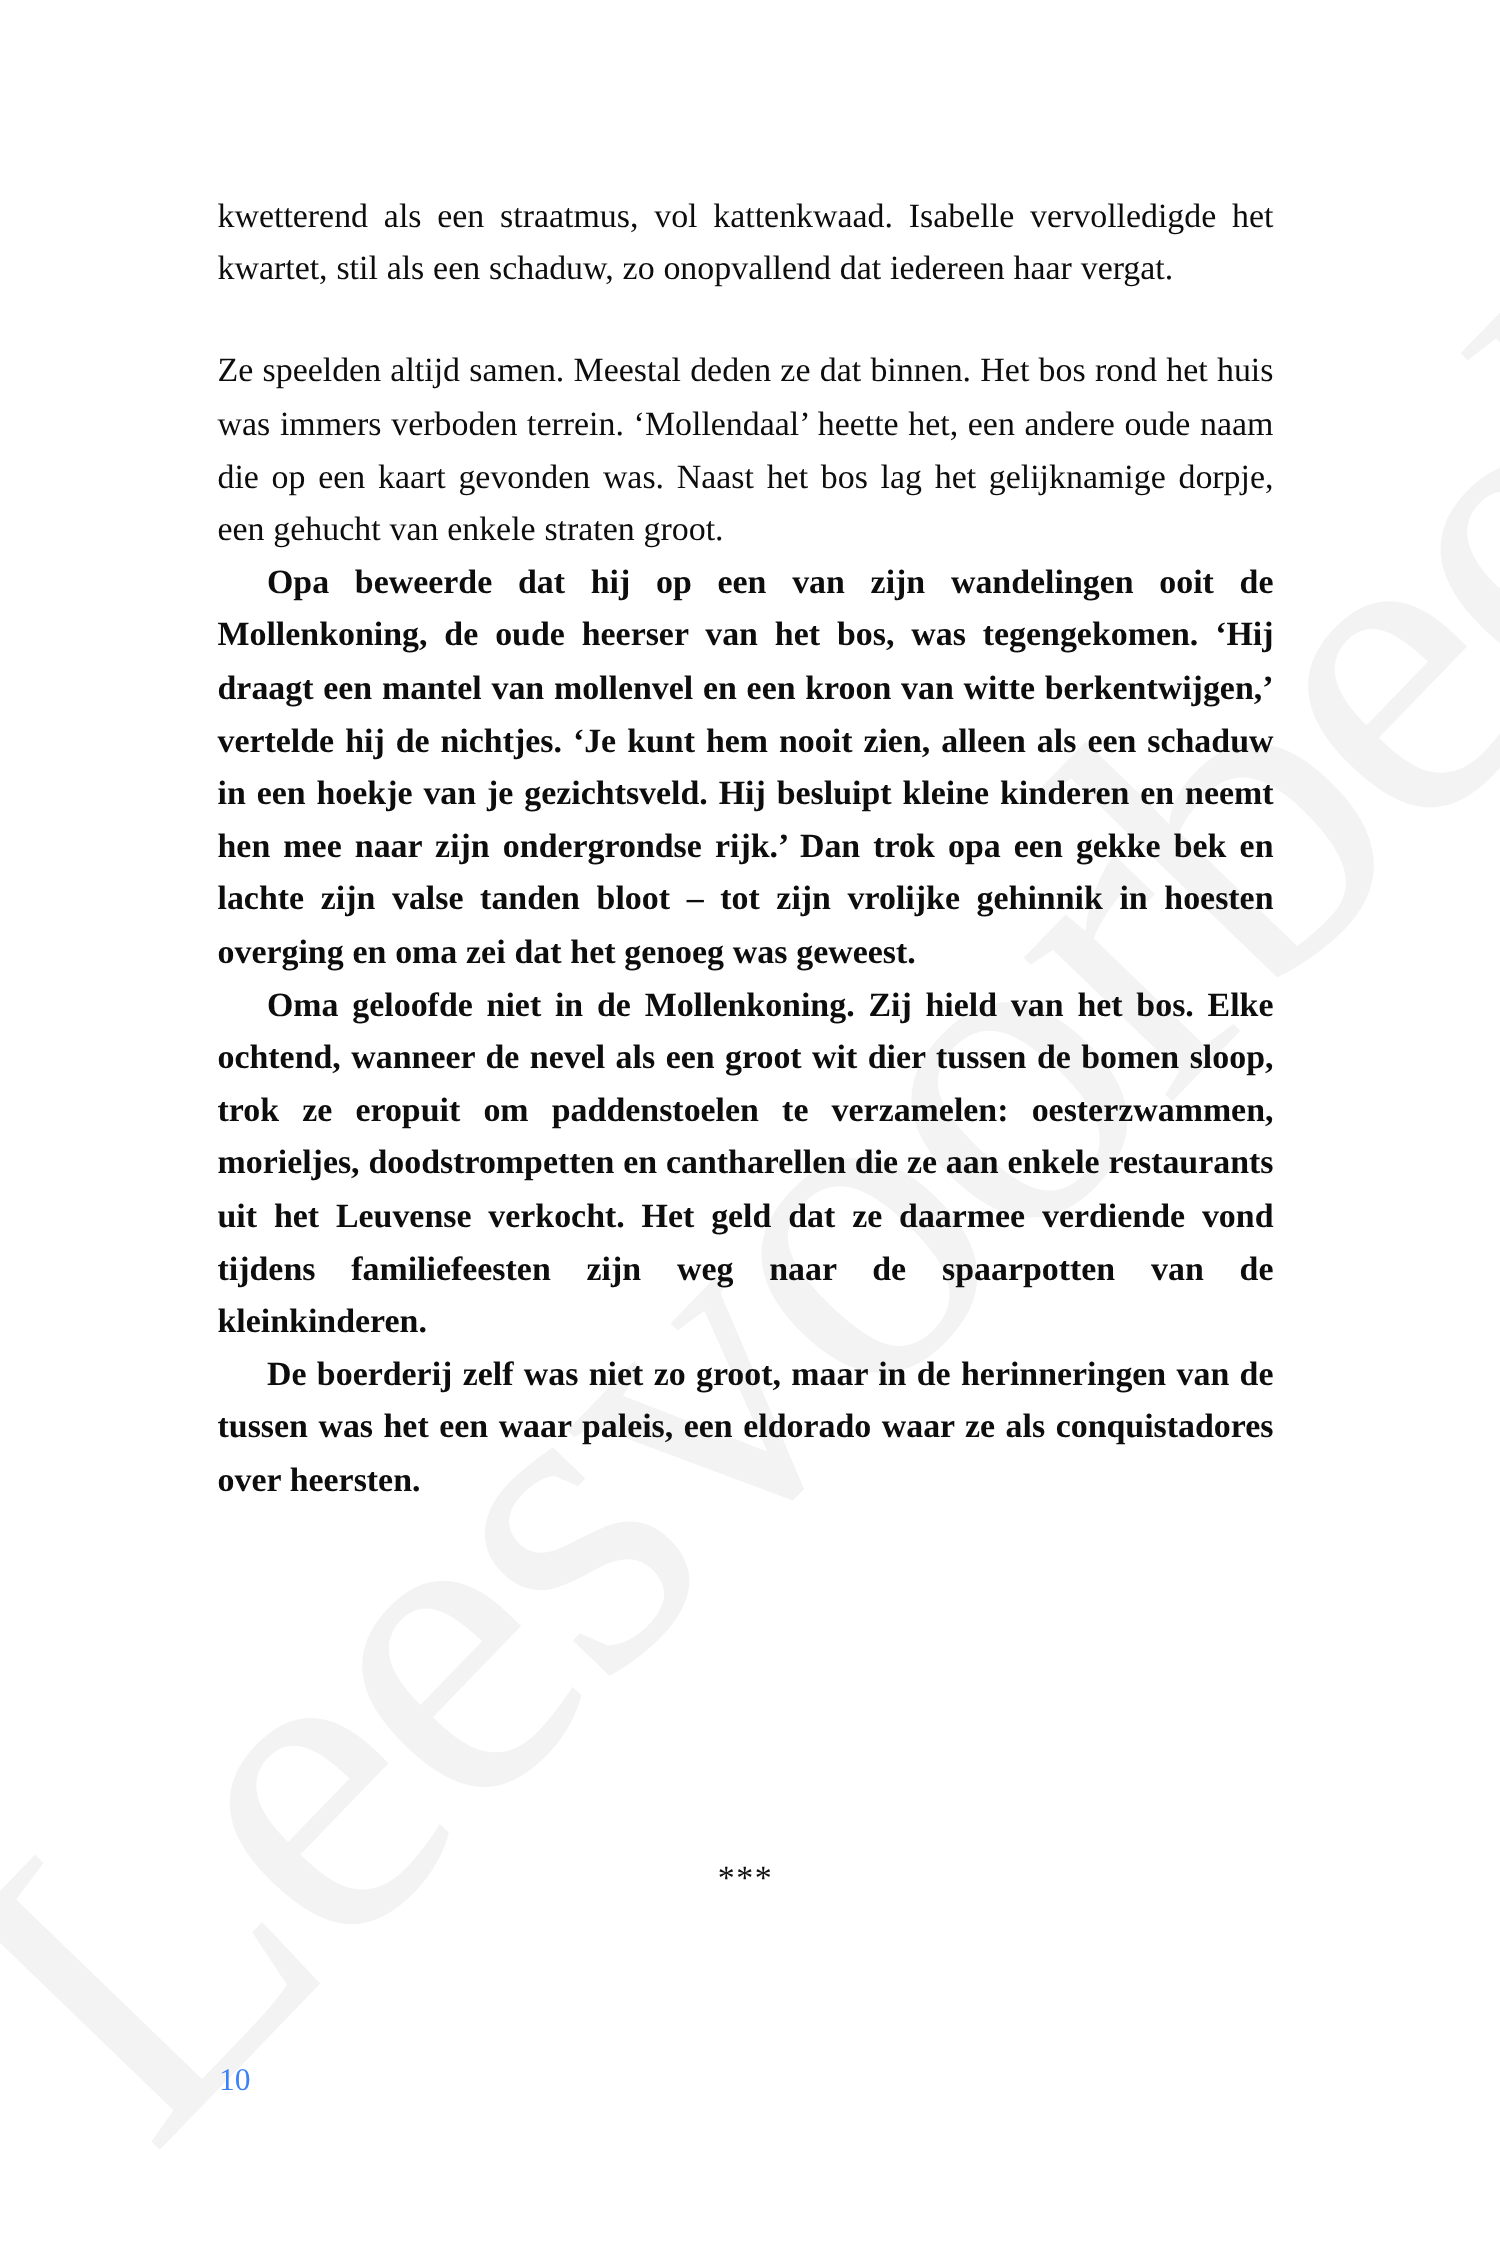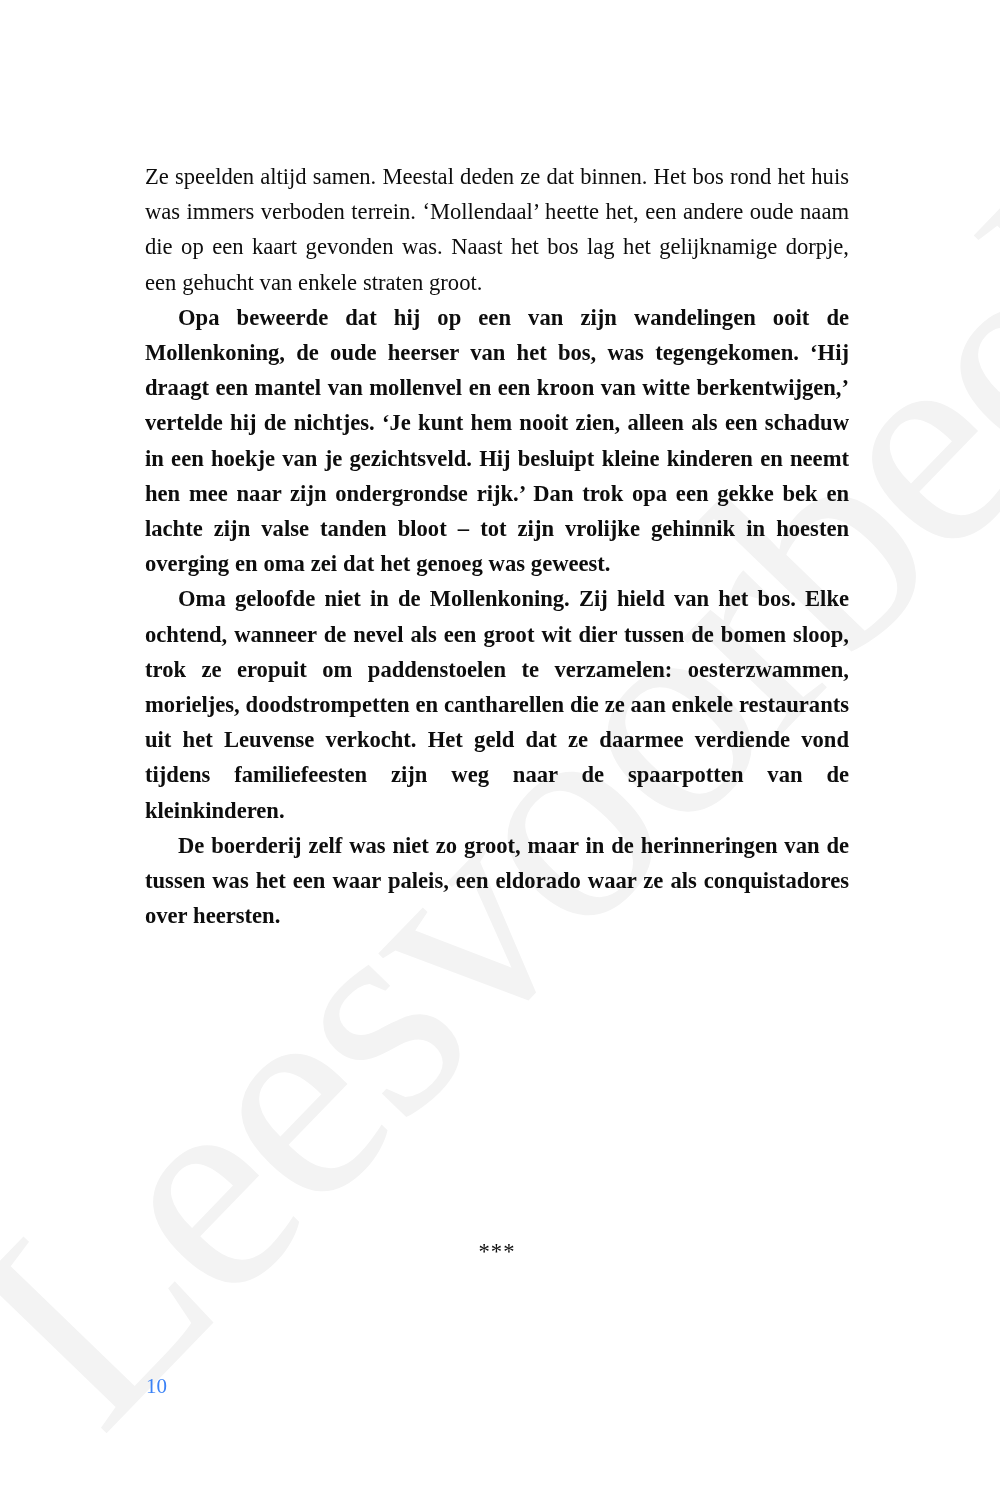--- a/index.html
+++ b/index.html
@@ -98,20 +98,21 @@
 </head>
 <body>
 
 <div class="page">
 
   <div class="watermark-layer">
     <div class="watermark-text">Leesvoorbeeld</div>
   </div>
 
   <div class="content">
+    <p class="para">kwetterend als een straatmus, vol kattenkwaad. Isabelle vervolledigde het kwartet, stil als een schaduw, zo onopvallend dat iedereen haar vergat.</p>
     <p class="para gap-before">Ze speelden altijd samen. Meestal deden ze dat binnen. Het bos rond het huis was immers verboden terrein. ‘Mollendaal’ heette het, een andere oude naam die op een kaart gevonden was. Naast het bos lag het gelijknamige dorpje, een gehucht van enkele straten groot.</p>
     <p class="para indent">Opa beweerde dat hij op een van zijn wandelingen ooit de Mollenkoning, de oude heerser van het bos, was tegengekomen. ‘Hij draagt een mantel van mollenvel en een kroon van witte berkentwijgen,’ vertelde hij de nichtjes. ‘Je kunt hem nooit zien, alleen als een schaduw in een hoekje van je gezichtsveld. Hij besluipt kleine kinderen en neemt hen mee naar zijn ondergrondse rijk.’ Dan trok opa een gekke bek en lachte zijn valse tanden bloot – tot zijn vrolijke gehinnik in hoesten overging en oma zei dat het genoeg was geweest.</p>
     <p class="para indent">Oma geloofde niet in de Mollenkoning. Zij hield van het bos. Elke ochtend, wanneer de nevel als een groot wit dier tussen de bomen sloop, trok ze eropuit om paddenstoelen te verzamelen: oesterzwammen, morieljes, doodstrompetten en cantharellen die ze aan enkele restaurants uit het Leuvense verkocht. Het geld dat ze daarmee verdiende vond tijdens familiefeesten zijn weg naar de spaarpotten van de kleinkinderen.</p>
     <p class="para indent">De boerderij zelf was niet zo groot, maar in de herinneringen van de tussen was het een waar paleis, een eldorado waar ze als conquistadores over heersten.</p>
   </div>
 
   <div class="scene-break">***</div>
 
   <div class="folio">10</div>
 

